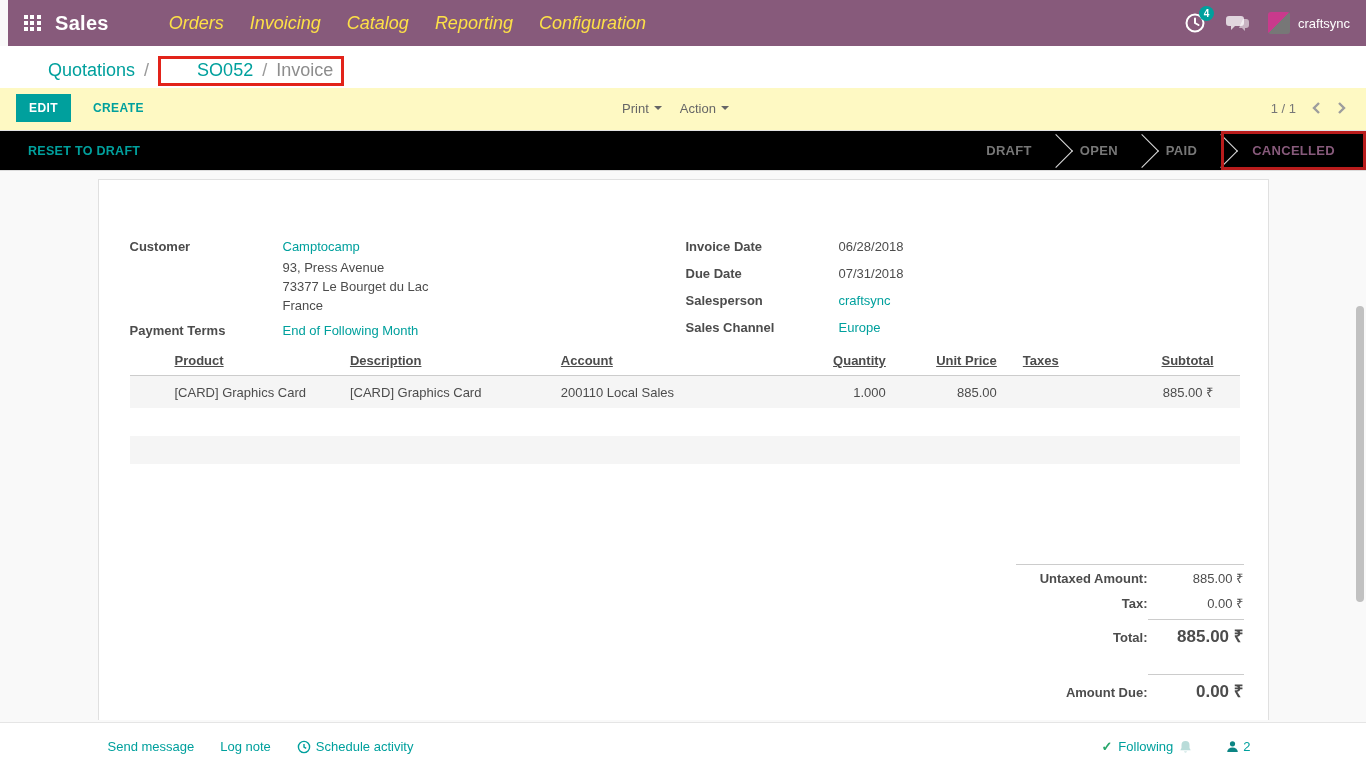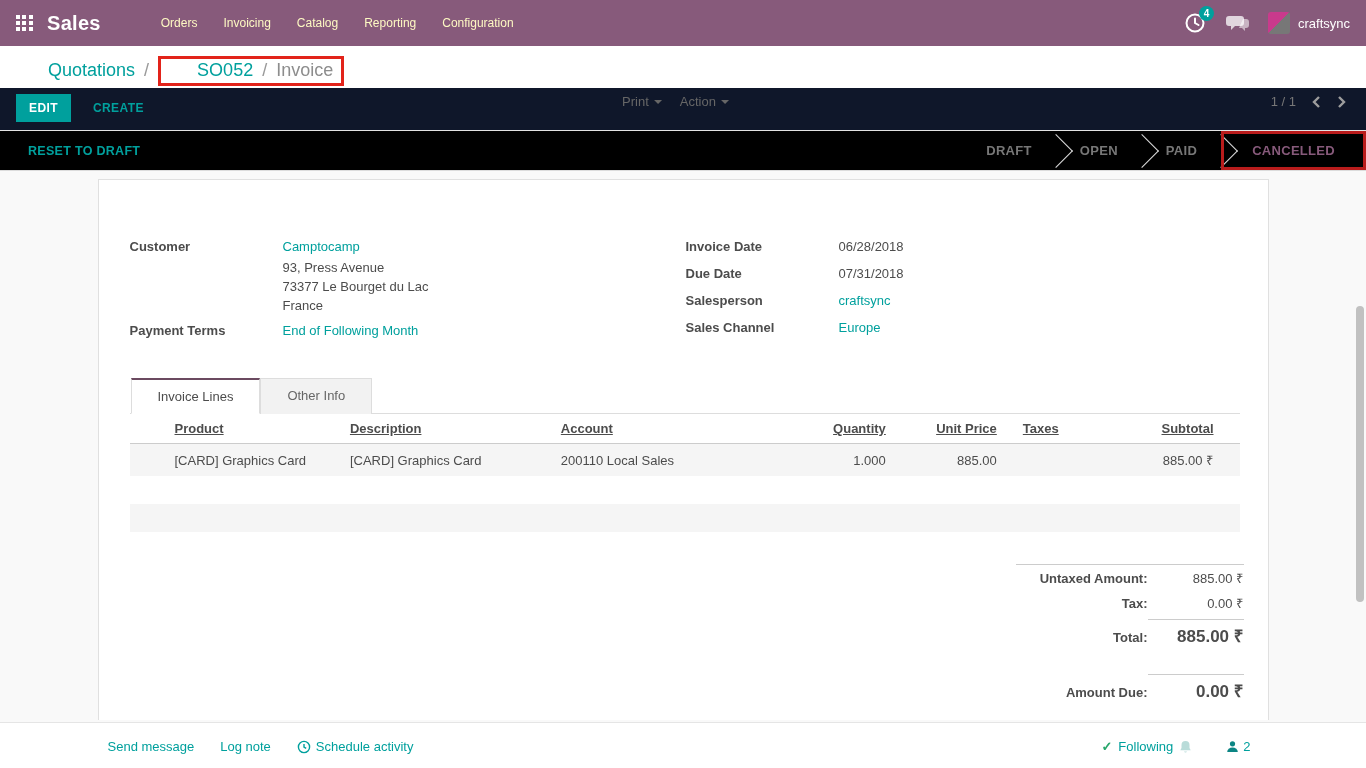--- a/index.html
+++ b/index.html
@@ -1,42 +1,42 @@
 <!DOCTYPE html>
 <html><head>
 <meta charset="utf-8">
 <style>
   * { box-sizing: border-box; margin: 0; padding: 0; }
   html, body { width: 1366px; height: 768px; overflow: hidden; background: #f9f9f9;
     font-family: "Liberation Sans", sans-serif; color: #4c4c4c; font-size: 13px; }
 
   
-  .navbar { height: 46px; background: #875A7B; display: flex; align-items: center; color: #fff; padding: 0 16px 0 12px; position: relative; }
+  .navbar { height: 46px; background: #875A7B; display: flex; align-items: center; color: #fff; padding: 0 16px 0 12px; position: relative; margin-left: 8px; }
   .apps-grid { width: 17px; height: 17px; display: grid; grid-template-columns: repeat(3,1fr); gap: 2px; margin: 0 14px 0 4px; cursor: pointer; }
   .apps-grid span { background: #fff; width: 4px; height: 4px; }
   .app-title { font-size: 20px; font-weight: bold; letter-spacing: .3px; margin-right: 48px; }
   .nav-menu { display: flex; gap: 2px; }
-  .nav-menu .menu-item { padding: 0 12px; line-height: 46px; font-size: 12px; color: #fef9c3; cursor: pointer; }
+  .nav-menu .menu-item { padding: 0 12px; line-height: 46px; font-size: 18px; color: #fde047; cursor: pointer; font-style: italic; }
   .nav-right { margin-left: auto; display: flex; align-items: center; gap: 20px; }
   .systray-icon { position: relative; width: 22px; height: 22px; cursor: pointer; }
   .badge { position: absolute; top: -6px; right: -8px; background: #00A09D; color: #fff; border-radius: 50%;
     min-width: 15px; height: 15px; font-size: 10px; line-height: 15px; text-align: center; font-weight: bold; }
   .user-block { display: flex; align-items: center; gap: 8px; cursor: pointer; }
   .avatar { width: 22px; height: 22px; border-radius: 3px; background: linear-gradient(135deg, #c93a8c 0 48%, #777 48% 100%); }
   .user-name { font-size: 13px; color: #fff; }
 
   
   .bc-row { background: #fff; padding: 10px 0 2px 16px; }
   .breadcrumb { font-size: 18px; }
   .bc-link { color: #00A09D; cursor: pointer; margin-left: 32px; }
   .bc-sep { color: #999; padding: 0 4px; }
   .bc-current { color: #8d8d8d; }
   .red-box-bc { border: 3px solid #e2231a; padding: 1px 8px 2px 4px; display: inline-block; }
 
-  .controls-row { background: #0f172a; padding: 6px 20px 8px 16px; position: relative; display: flex; align-items: flex-start; }
+  .controls-row { background: #fef9c3; padding: 6px 20px 8px 16px; position: relative; display: flex; align-items: center; }
   .btn-primary { background: #00A09D; color: #fff; border: none; font-size: 12px; font-weight: bold;
     padding: 7px 13px; letter-spacing: .4px; cursor: pointer; }
   .btn-link { background: none; border: none; color: #00A09D; font-size: 12px; font-weight: bold;
     padding: 7px 0; margin-left: 22px; letter-spacing: .4px; cursor: pointer; }
   .center-actions { position: absolute; left: 50%; transform: translateX(-57%); display: flex; gap: 18px; }
   .dd-btn { background: none; border: none; color: #666; font-size: 13px; cursor: pointer; display: flex; align-items: center; gap: 5px; }
   .caret { width: 0; height: 0; border-left: 4px solid transparent; border-right: 4px solid transparent; border-top: 4px solid #666; display: inline-block; }
   .pager { margin-left: auto; display: flex; align-items: center; gap: 16px; color: #777; font-size: 13px; }
   .pg-chev { cursor: pointer; display: inline-flex; }
 
@@ -237,24 +237,20 @@
           <span class="field-label">Salesperson</span>
           <span class="field-value link">craftsync</span>
         </div>
         <div class="field-row">
           <span class="field-label">Sales Channel</span>
           <span class="field-value link">Europe</span>
         </div>
       </div>
     </div>
 
-    <div class="tabs">
-      <span class="tab active">Invoice Lines</span>
-      <span class="tab">Other Info</span>
-    </div>
 
     <table class="lines">
       <thead>
         <tr>
           <th class="col-product">Product</th>
           <th class="col-desc">Description</th>
           <th class="col-account">Account</th>
           <th class="col-qty r">Quantity</th>
           <th class="col-price r">Unit Price</th>
           <th class="col-taxes">Taxes</th>

